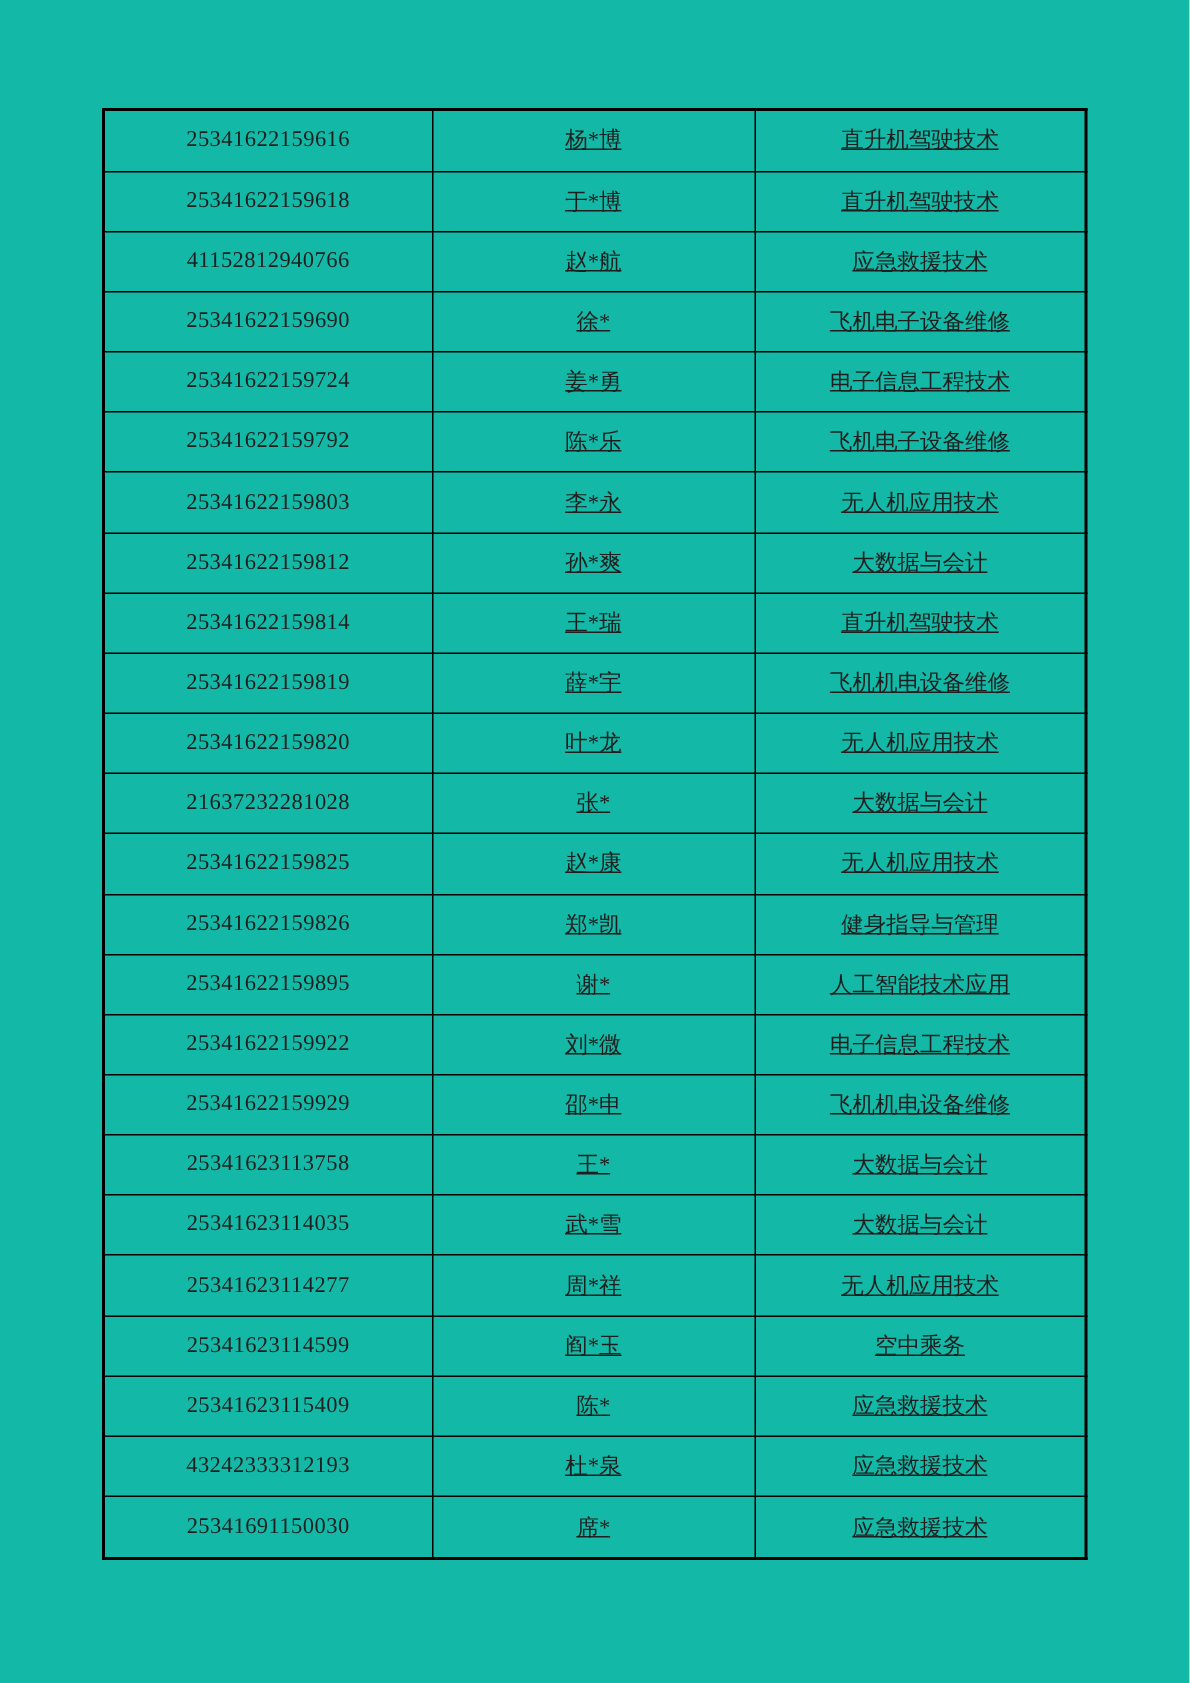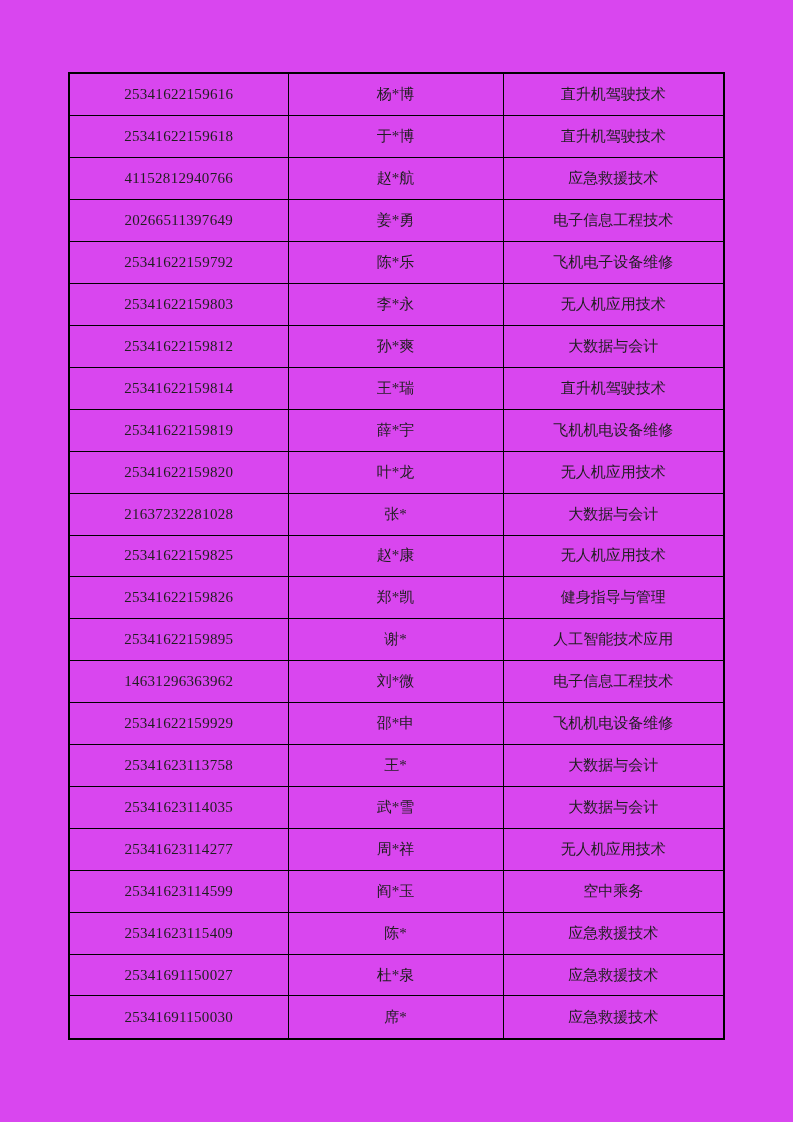--- a/index.html
+++ b/index.html
@@ -13,21 +13,21 @@
     position: relative;
     font-family: "Liberation Serif", "DejaVu Serif", serif;
     color: #1f1f1f;
   }
   .page {
     position: absolute;
     left: 0;
     top: 0;
     width: 793px;
     height: 1122px;
-    background: #d946ef;
+    background: #14b8a6;
     overflow: hidden;
   }
   table.roster {
     position: absolute;
     left: 68px;
     top: 72px;
     width: 655px;
     height: 968px;
     border-collapse: collapse;
     table-layout: fixed;
@@ -41,20 +41,21 @@
     padding: 0;
     overflow: hidden;
     white-space: nowrap;
   }
   td.col-id {
     font-family: "Liberation Serif", "DejaVu Serif", serif;
     letter-spacing: 0.3px;
   }
   td.col-name, td.col-major {
     font-size: 15.5px;
+    text-decoration: underline;
   }
 </style>
 </head>
 <body>
 
 <div class="page">
   <table class="roster">
     <colgroup>
       <col style="width:219px">
       <col style="width:215px">
@@ -72,23 +73,28 @@
     <td class="col-name">于*博</td>
     <td class="col-major">直升机驾驶技术</td>
   </tr>
 
   <tr>
     <td class="col-id">41152812940766</td>
     <td class="col-name">赵*航</td>
     <td class="col-major">应急救援技术</td>
   </tr>
 
-
-  <tr>
-    <td class="col-id">20266511397649</td>
+  <tr>
+    <td class="col-id">25341622159690</td>
+    <td class="col-name">徐*</td>
+    <td class="col-major">飞机电子设备维修</td>
+  </tr>
+
+  <tr>
+    <td class="col-id">25341622159724</td>
     <td class="col-name">姜*勇</td>
     <td class="col-major">电子信息工程技术</td>
   </tr>
 
   <tr>
     <td class="col-id">25341622159792</td>
     <td class="col-name">陈*乐</td>
     <td class="col-major">飞机电子设备维修</td>
   </tr>
 
@@ -141,21 +147,21 @@
     <td class="col-major">健身指导与管理</td>
   </tr>
 
   <tr>
     <td class="col-id">25341622159895</td>
     <td class="col-name">谢*</td>
     <td class="col-major">人工智能技术应用</td>
   </tr>
 
   <tr>
-    <td class="col-id">14631296363962</td>
+    <td class="col-id">25341622159922</td>
     <td class="col-name">刘*微</td>
     <td class="col-major">电子信息工程技术</td>
   </tr>
 
   <tr>
     <td class="col-id">25341622159929</td>
     <td class="col-name">邵*申</td>
     <td class="col-major">飞机机电设备维修</td>
   </tr>
 
@@ -184,21 +190,21 @@
   </tr>
 
   <tr>
     <td class="col-id">25341623115409</td>
     <td class="col-name">陈*</td>
     <td class="col-major">应急救援技术</td>
   </tr>
 
 
   <tr>
-    <td class="col-id">25341691150027</td>
+    <td class="col-id">43242333312193</td>
     <td class="col-name">杜*泉</td>
     <td class="col-major">应急救援技术</td>
   </tr>
 
   <tr>
     <td class="col-id">25341691150030</td>
     <td class="col-name">席*</td>
     <td class="col-major">应急救援技术</td>
   </tr>
 </tbody>

